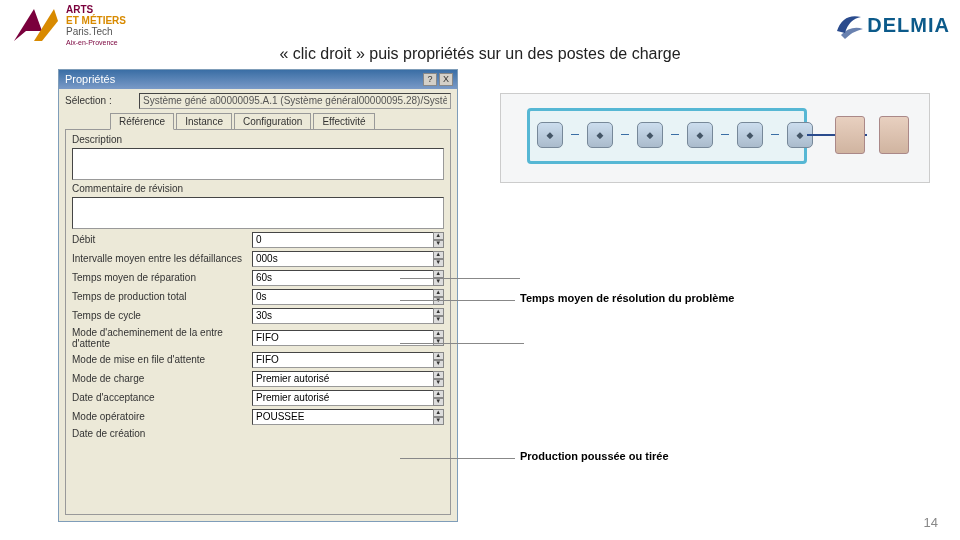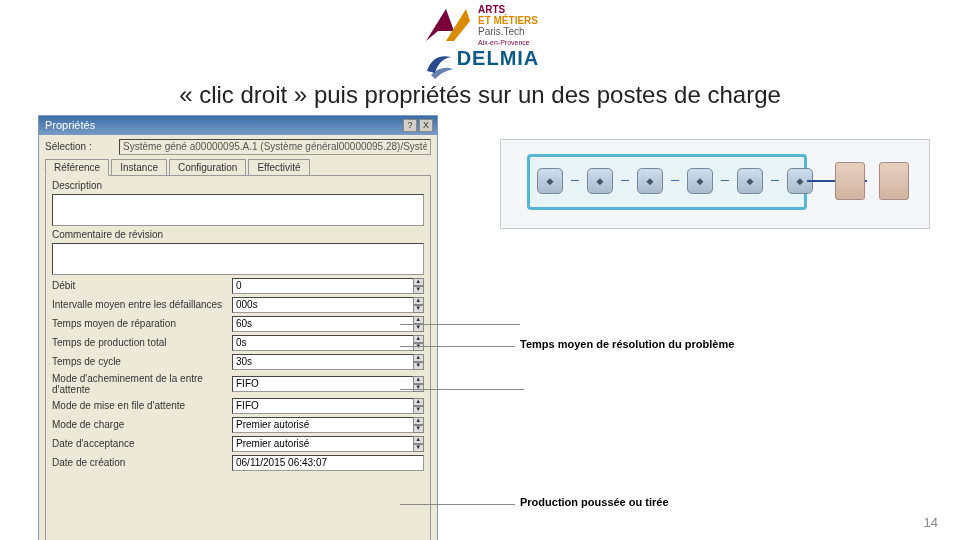--- a/index.html
+++ b/index.html
@@ -1,44 +1,44 @@
 <!DOCTYPE html>
 <html><head>
 <meta charset="utf-8">
 <style>
   * { box-sizing: border-box; margin: 0; padding: 0; }
   body { width: 960px; height: 540px; font-family: Arial, sans-serif; background: #fff; font-size: 11px; color: #333; position: relative; }
   
-  .header { display: flex; justify-content: space-between; align-items: center; padding: 4px 10px 0 10px; flex-direction: column; }
+  .header { display: flex; justify-content: space-between; align-items: center; padding: 4px 10px 0 10px; }
   .logo-left { display: flex; align-items: center; gap: 6px; }
   .am-shape { width: 50px; height: 40px; }
   .am-text { font-size: 10px; line-height: 1.1; }
   .am-1 { color: #7a003c; font-weight: bold; }
   .am-2 { color: #d88a00; font-weight: bold; }
   .am-3 { color: #555; font-size: 10px; }
   .aix { color: #7a003c; font-size: 7px; margin-top: 2px; }
-  .logo-right { display: flex; }
+  .logo-right { display: flex; align-items: center; }
   .ds { width: 36px; height: 36px; }
   .delmia { font-size: 20px; font-weight: bold; color: #0c5a8a; letter-spacing: 1px; }
   
-  .title { font-size: 24px; text-align: center; font-weight: 300; color: #222; margin-top: -2px; }
-  
-  .content { position: relative; padding: 6px 0 0 38px; }
+  .title { font-size: 16px; text-align: center; font-weight: 300; color: #222; margin-top: -2px; }
+  
+  .content { position: relative; padding: 6px 0 0 58px; }
   
   .props-win { width: 400px; border: 1px solid #7f9db9; background: #ece9d8; font-size: 10px; }
   .titlebar { background: linear-gradient(#3a6ea5,#7a9ac7); color: #fff; padding: 3px 4px 3px 6px; display: flex; justify-content: space-between; align-items: center; font-size: 11px; }
   .titlebar-btns { display: flex; gap: 2px; }
   .tbtn { width: 14px; height: 13px; background: #d4d0c8; border: 1px solid #888; font-size: 9px; line-height: 10px; text-align: center; color: #333; cursor: pointer; }
   .win-body { background: #ece9d8; padding: 4px 6px 6px 6px; }
   .sel-row { display: flex; align-items: center; gap: 12px; margin-bottom: 4px; }
   .sel-row label { width: 62px; }
   .sel-inp { flex: 1; background: #ece9d8; border: 1px inset #999; padding: 1px 3px; font-size: 10px; color: #555; height: 16px; }
   .tabs { display: flex; background: #ece9d8; }
   .tab { background: #ece9d8; border: 1px solid #999; border-bottom: none; padding: 2px 8px; font-size: 10px; margin-right: 2px; position: relative; }
-  .tab.active { border-bottom: 1px solid #ece9d8; margin-bottom: -1px; }
+  .tab.active { border-bottom: 1px solid #ece9d8; margin-bottom: -1px; margin-left: 45px; }
   .tabpane { border: 1px solid #999; background: #ece9d8; padding: 4px 6px; height: 386px; overflow-y: scroll; }
   .field { display: flex; align-items: center; margin-bottom: 3px; }
   .field label { width: 180px; font-size: 10px; color: #333; }
   .field .inp { flex: 1; display: flex; }
   .field input, .field .big { width: 100%; background: #fff; border: 1px inset #999; padding: 1px 3px; font-size: 10px; height: 16px; }
   .field .big { height: 32px; }
   .spin { width: 12px; display: flex; flex-direction: column; margin-left: -1px; }
   .sp { border: 1px solid #888; background: #ddd; height: 8px; font-size: 6px; line-height: 5px; text-align: center; cursor: pointer; }
   
   .diagram { position: absolute; left: 500px; top: 30px; width: 430px; height: 90px; border: 1px solid #ccc; background: #f5f6f7; padding: 8px; }
@@ -199,24 +199,31 @@
             <label>Date d'acceptance</label>
             <div class="inp">
               <input value="Premier autorisé" style="">
               <div class="spin">
                 <div class="sp">▲</div>
                 <div class="sp">▼</div>
               </div>
             </div>
           </div>
         <div class="field">
+            <label>Mode opératoire</label>
+            <div class="inp">
+              <input value="POUSSEE" style="">
+              <div class="spin">
+                <div class="sp">▲</div>
+                <div class="sp">▼</div>
+              </div>
+            </div>
+          </div>
+        <div class="field">
             <label>Date de création</label>
-            <div class="inp">
-              <input value="06/11/2015 06:43:07" style="">
-            </div>
           </div>
       </div>
     </div>
   </div>
 
   <div class="diagram">
     <div class="dbox"></div>
     <div class="nodes">
       <div class="node">◆</div>
         <div class="conn"></div>

